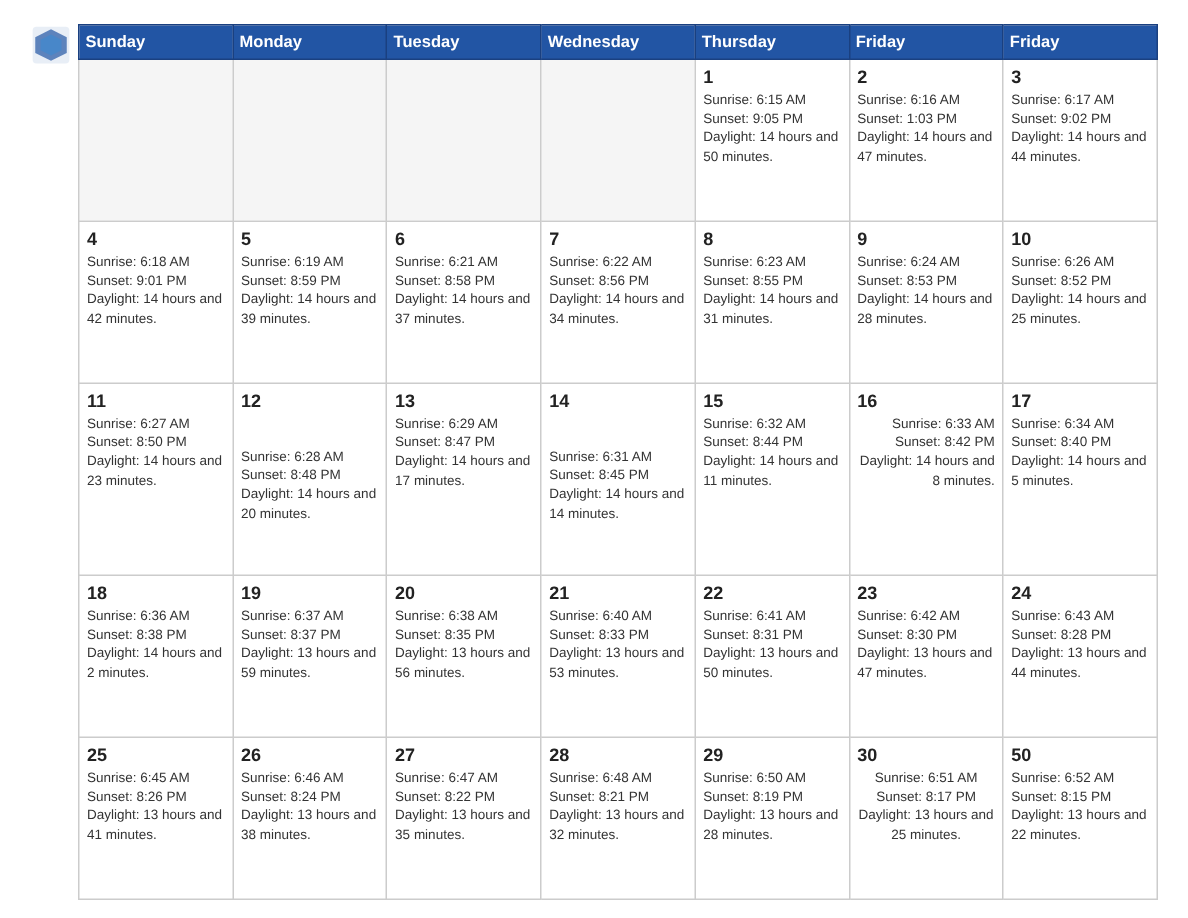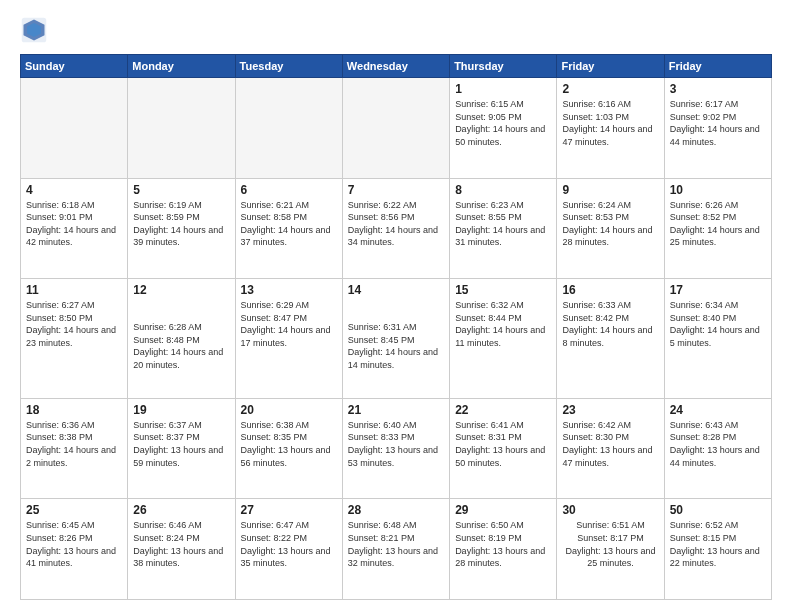--- a/index.html
+++ b/index.html
@@ -8,21 +8,21 @@
       height: 612px;
       font-family: Arial, sans-serif;
       background: #fff;
       overflow: hidden;
     }
     .page {
       width: 792px;
       height: 612px;
       padding: 16px 20px 12px 20px;
       display: flex;
-      flex-direction: column;
+      flex-direction: row;
     }
     .header {
       display: flex;
       justify-content: space-between;
       align-items: flex-start;
       margin-bottom: 10px;
     }
     .logo {
       display: flex;
       align-items: center;
@@ -235,21 +235,21 @@
 Daylight: 14 hours and 14 minutes.</div>
           </td>
           <td>
             <span class="day-number">15</span>
             <div class="day-info" style="white-space: pre-line;">Sunrise: 6:32 AM
 Sunset: 8:44 PM
 Daylight: 14 hours and 11 minutes.</div>
           </td>
           <td>
             <span class="day-number">16</span>
-            <div class="day-info" style="white-space: pre-line;">Sunrise: 6:33 AM
+            <div class="day-info" style="white-space: pre-line; text-align: right;">Sunrise: 6:33 AM
 Sunset: 8:42 PM
 Daylight: 14 hours and 8 minutes.</div>
           </td>
           <td>
             <span class="day-number">17</span>
             <div class="day-info" style="white-space: pre-line;">Sunrise: 6:34 AM
 Sunset: 8:40 PM
 Daylight: 14 hours and 5 minutes.</div>
           </td>
         </tr>

